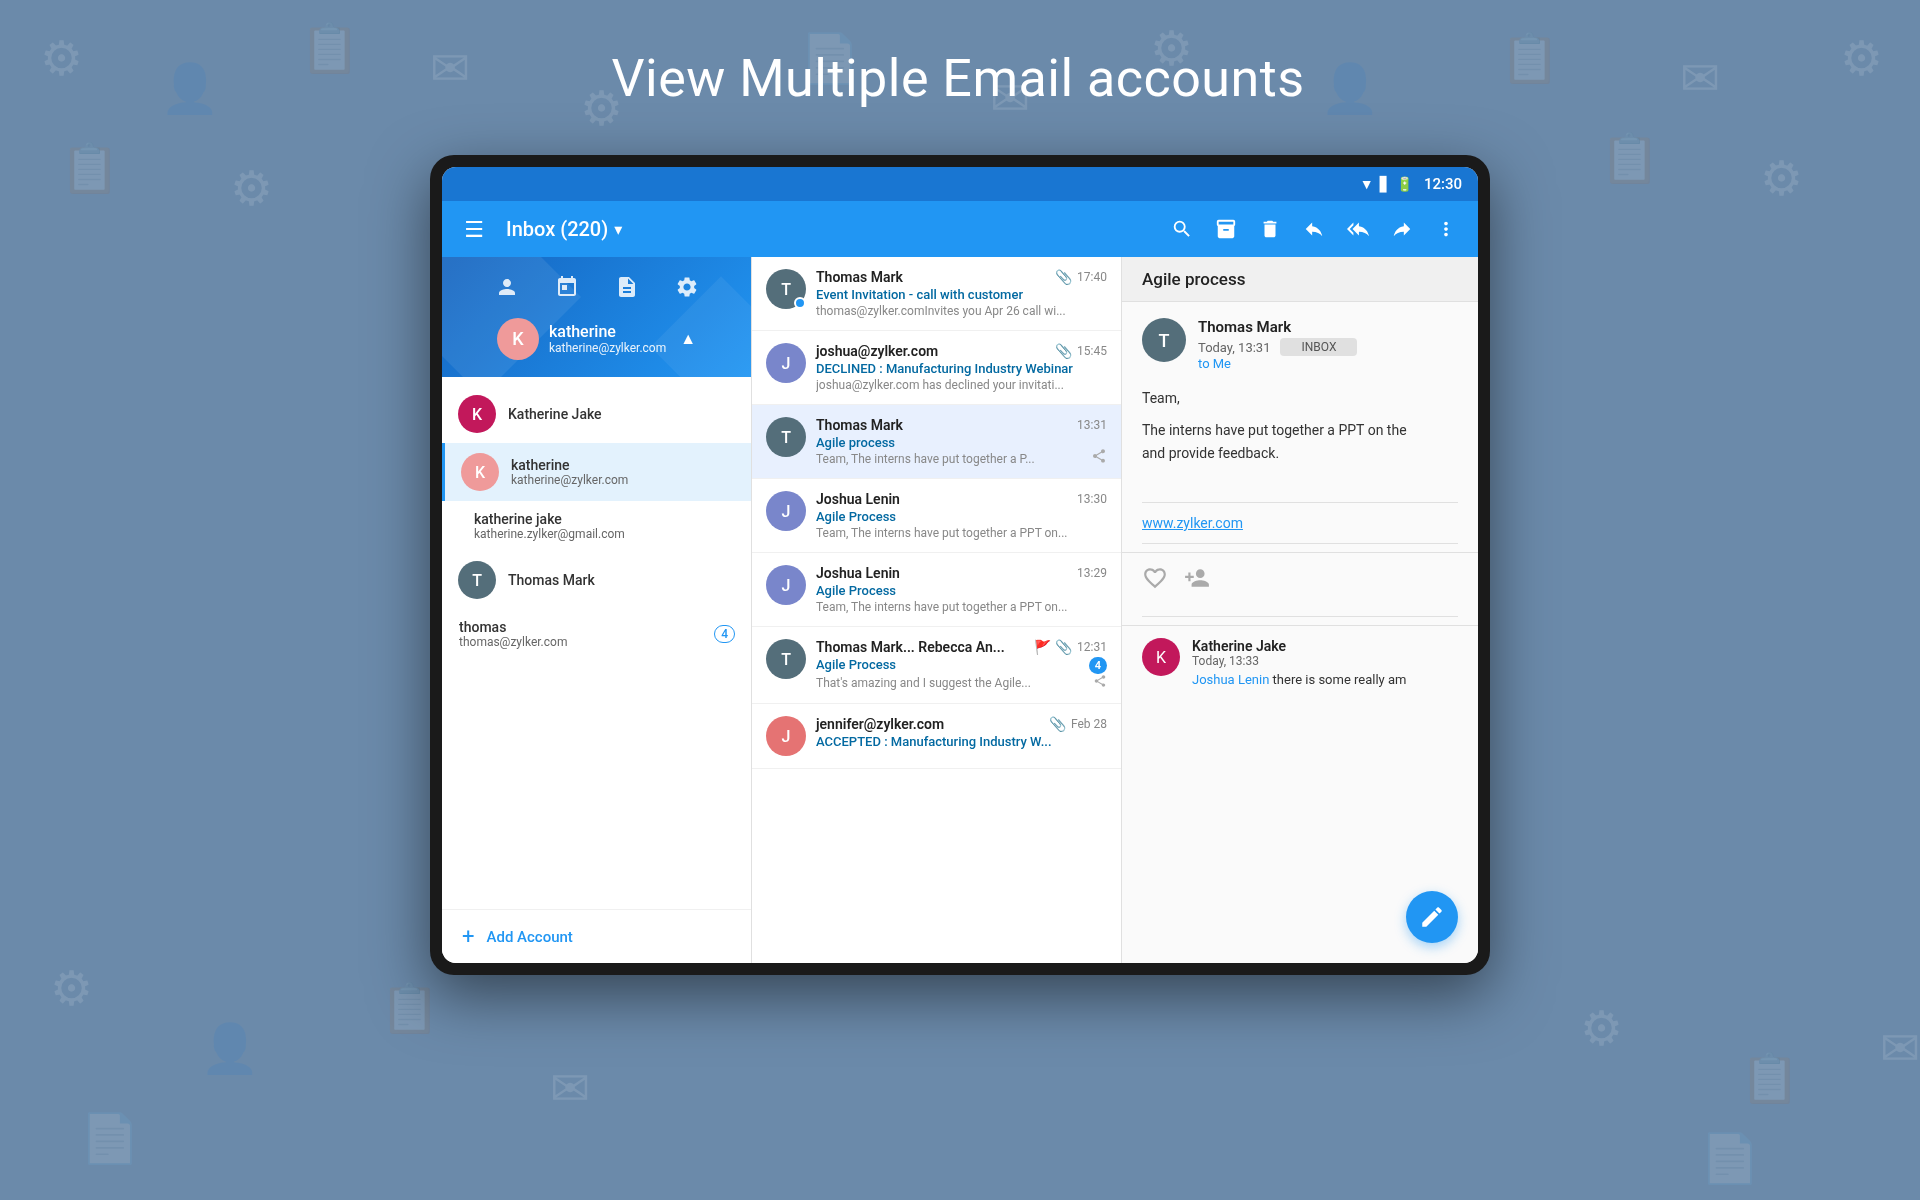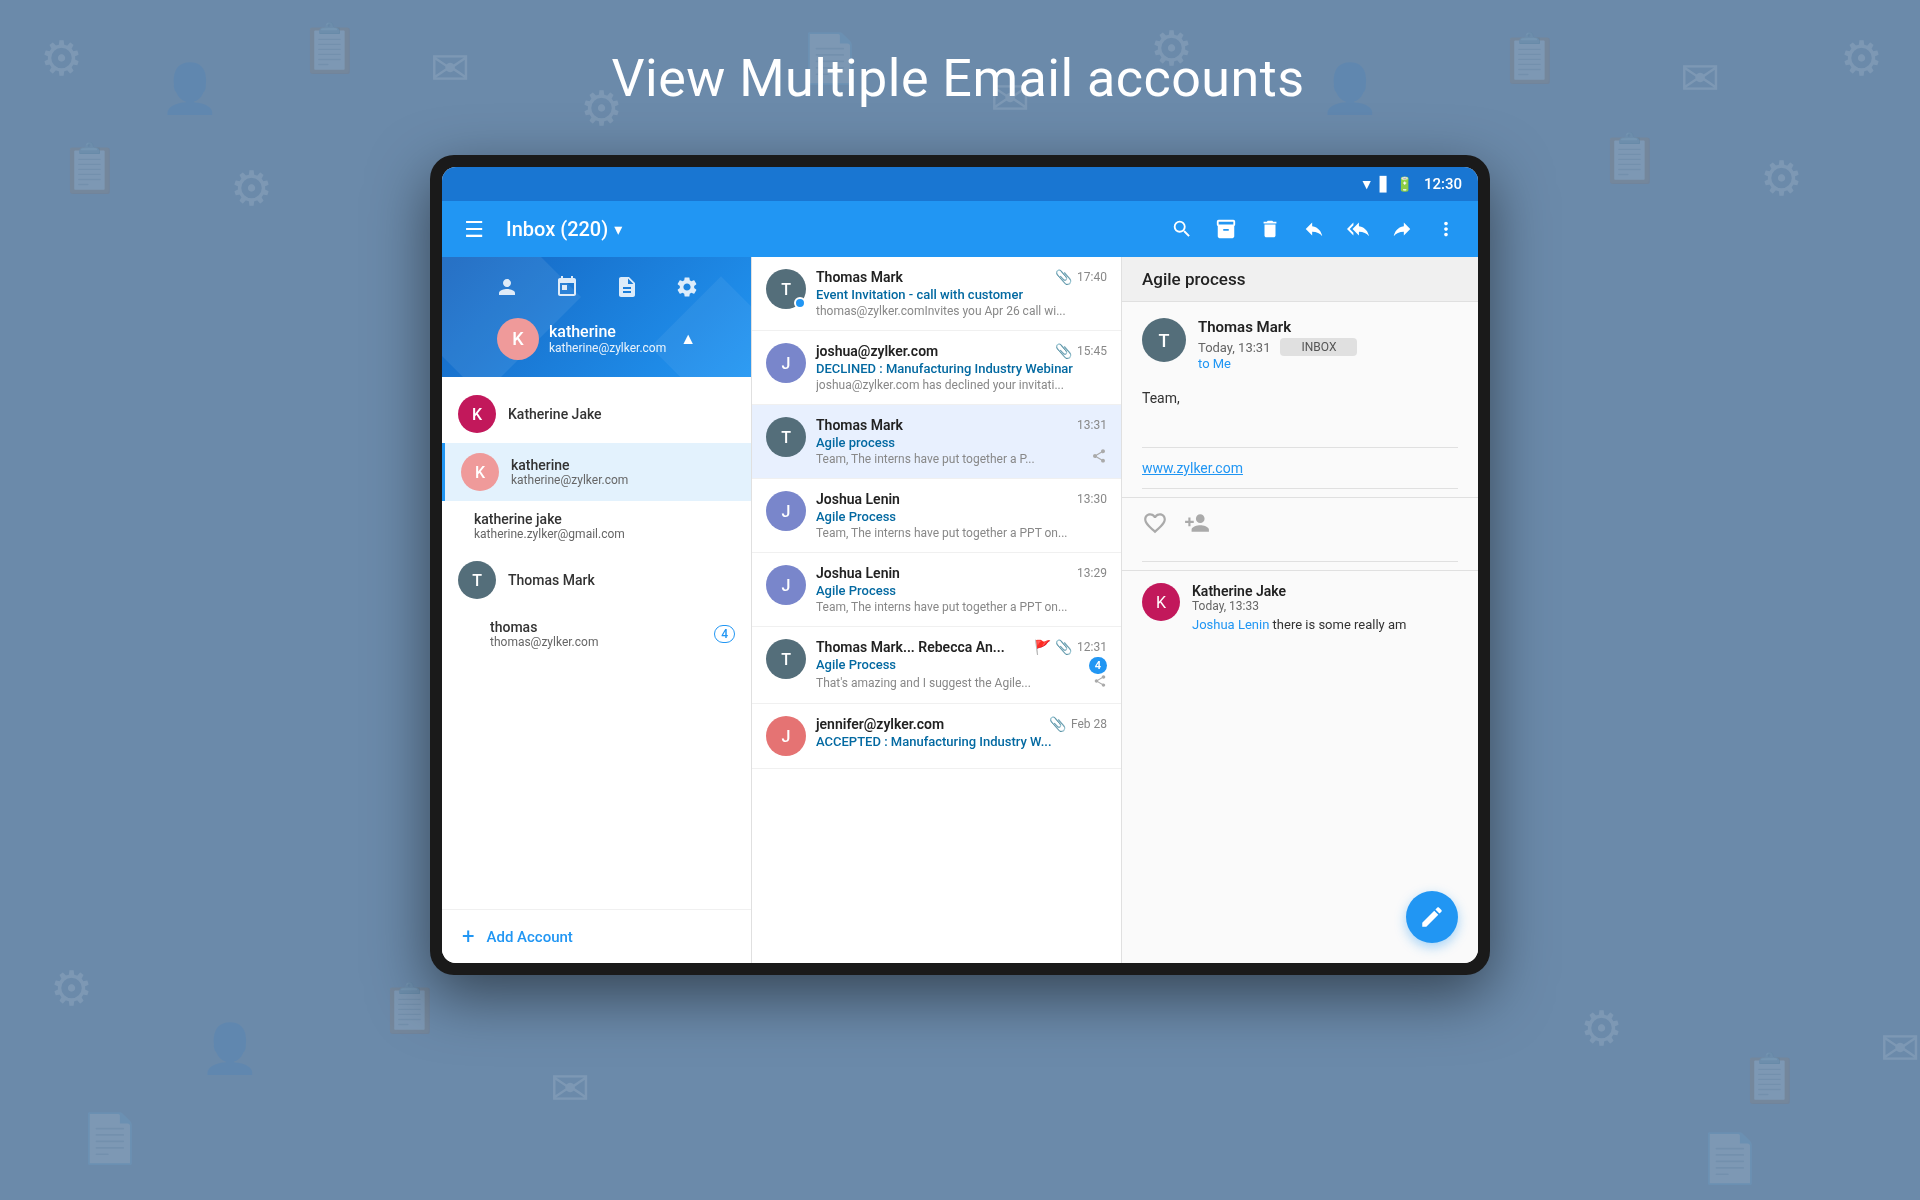--- a/index.html
+++ b/index.html
@@ -769,21 +769,21 @@
             </div>
           </div>
 
           <div class="account-item">
             <div class="avatar" style="background:#546e7a;">T</div>
             <div class="account-details">
               <div class="acc-name">Thomas Mark</div>
             </div>
           </div>
 
-          <div class="account-item" style="padding-left:48px;">
+          <div class="account-item" style="padding-left:17px;">
             <div class="account-details">
               <div class="acc-name">thomas</div>
               <div class="acc-email">thomas@zylker.com</div>
             </div>
             <span class="badge">4</span>
           </div>
 
         </div>
 
         <div class="add-account-row">
@@ -923,20 +923,21 @@
             <div class="detail-meta-row">
               <span class="detail-time">Today, 13:31</span>
               <span class="inbox-badge">INBOX</span>
             </div>
             <div class="to-me">to Me</div>
           </div>
         </div>
 
         <div class="detail-body">
           <p>Team,</p>
+          <p>The interns have put together a PPT on the<br>and provide feedback.</p>
         </div>
 
         <div class="detail-divider"></div>
 
         <div class="detail-link">www.zylker.com</div>
 
         <div class="detail-divider"></div>
 
         <div class="detail-actions">
           <span class="action-icon heart">

